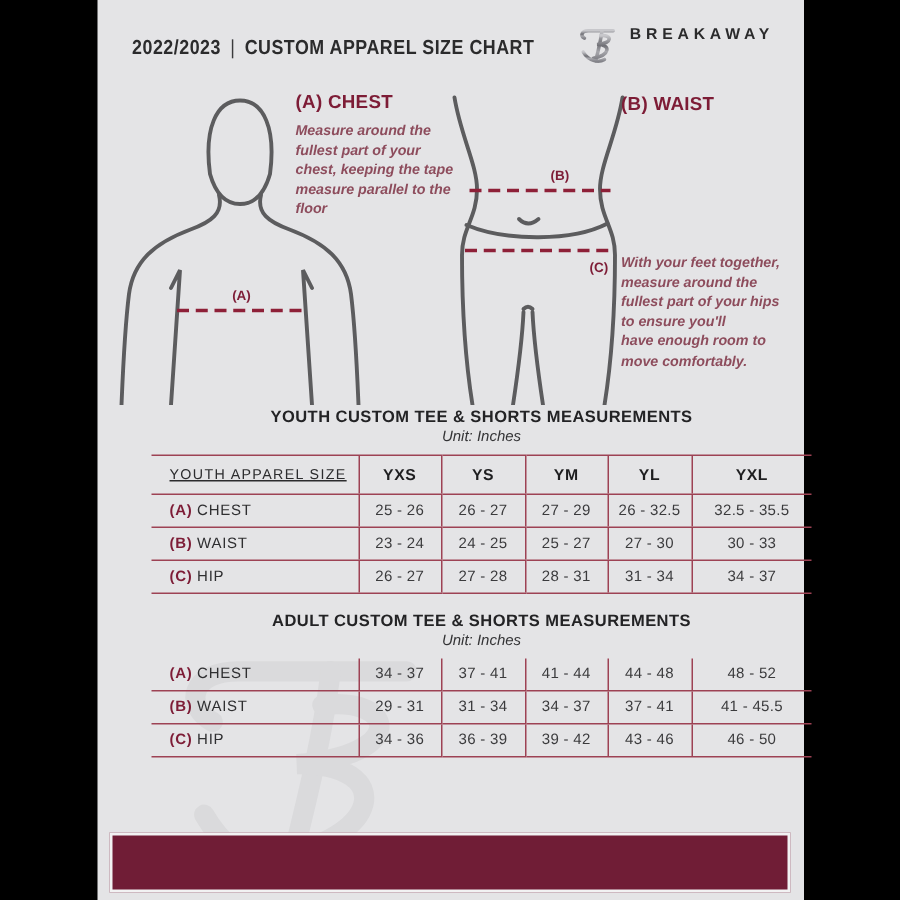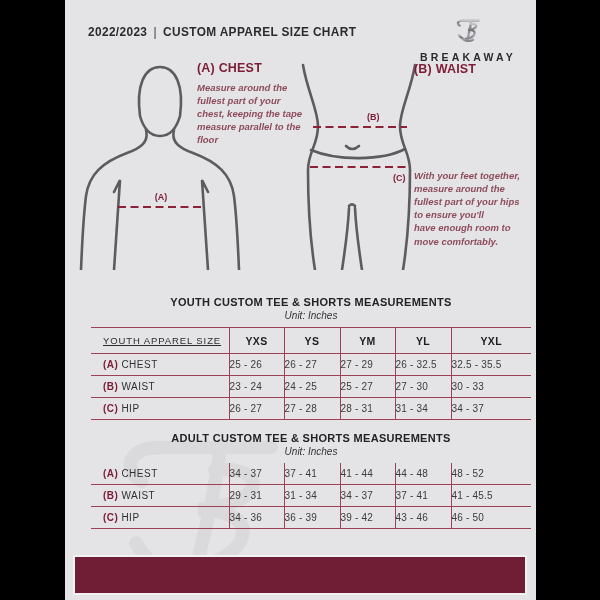--- a/index.html
+++ b/index.html
@@ -12,49 +12,49 @@
   .page{position:absolute;left:65px;top:0;width:471px;height:600px;background:#e4e4e6;}
 
   
   .doc-header{position:absolute;left:0;top:0;width:100%;height:50px;}
   .doc-title{
     position:absolute;left:23px;top:24px;white-space:nowrap;
     font-weight:bold;font-size:13.5px;color:#2b2b2c;letter-spacing:.4px;
     transform:scaleX(.88);transform-origin:left center;display:inline-block;
   }
   .doc-title .sep{margin:0 7px;font-weight:normal;color:#3a3a3c;}
-  .brand{position:absolute;right:20px;top:17px;display:flex;align-items:center;gap:7px;flex-direction:column;}
+  .brand{position:absolute;right:20px;top:17px;display:flex;gap:7px;}
   .brand-name{font-weight:bold;font-size:10.5px;letter-spacing:3.2px;color:#2b2b2c;}
 
   
   .diagram{position:absolute;left:0;top:52px;width:471px;height:220px;}
   .fig{position:absolute;}
   .fig-torso{left:6px;top:6px;}
   .fig-lower{left:232px;top:8px;}
   .how{position:absolute;}
   .how h3{margin:0 0 6px 0;font-size:12.5px;font-weight:bold;color:#7d1c36;letter-spacing:.2px;}
   .how p{margin:0;font-size:9.5px;line-height:1.38;font-style:italic;color:#8d4c5c;white-space:pre-line;font-weight:bold;}
   .how-a{left:132px;top:9px;width:106px;}
   .how-b{left:349px;top:10px;width:114px;}
   .how-c{left:349px;top:117px;width:114px;}
 
   
-  .tables{position:absolute;left:26px;top:272px;width:440px;z-index:2;margin-top:24px;}
+  .tables{position:absolute;left:36px;top:272px;width:440px;z-index:2;}
   .tbl-title{margin:0;text-align:center;font-size:11px;font-weight:bold;color:#232325;letter-spacing:.3px;}
   .tbl-unit{margin:2px 0 6px 0;text-align:center;font-size:10px;font-style:italic;color:#333335;}
   table{border-collapse:collapse;table-layout:fixed;width:440px;background:transparent;}
   th,td{padding:0;}
   .size-table th{border-top:1.5px solid #9d4254;border-bottom:1.5px solid #9d4254;height:25px;}
   .size-table td{border-bottom:1.5px solid #9d4254;height:21px;}
   .size-table th + th, .size-table td + td{border-left:1px solid #9d4254;}
   .hdr-first{font-size:9.5px;font-weight:normal;color:#2c2c2e;letter-spacing:.9px;text-align:left;padding-left:12px;text-decoration:underline;}
   .hdr-size{font-size:10.5px;font-weight:bold;color:#1e1e20;text-align:center;letter-spacing:.4px;}
   .row-label{text-align:left;padding-left:12px;font-size:10px;letter-spacing:.5px;color:#2f2f31;}
   .row-label b{color:#7d1c36;font-weight:bold;margin-right:3px;}
-  .val{text-align:left;font-size:10px;color:#3b3b3d;letter-spacing:.2px;}
+  .val{text-align:center;font-size:10px;color:#3b3b3d;letter-spacing:.2px;}
   .adult-block{margin-top:12px;}
 
   
   .footer-bar{
     position:absolute;left:8px;top:555px;width:450px;height:36px;
     background:#701d36;border:2px solid #f2f2f3;z-index:2;
   }
   
   .watermark{position:absolute;left:18px;top:425px;z-index:1;opacity:1;}
 </style>

